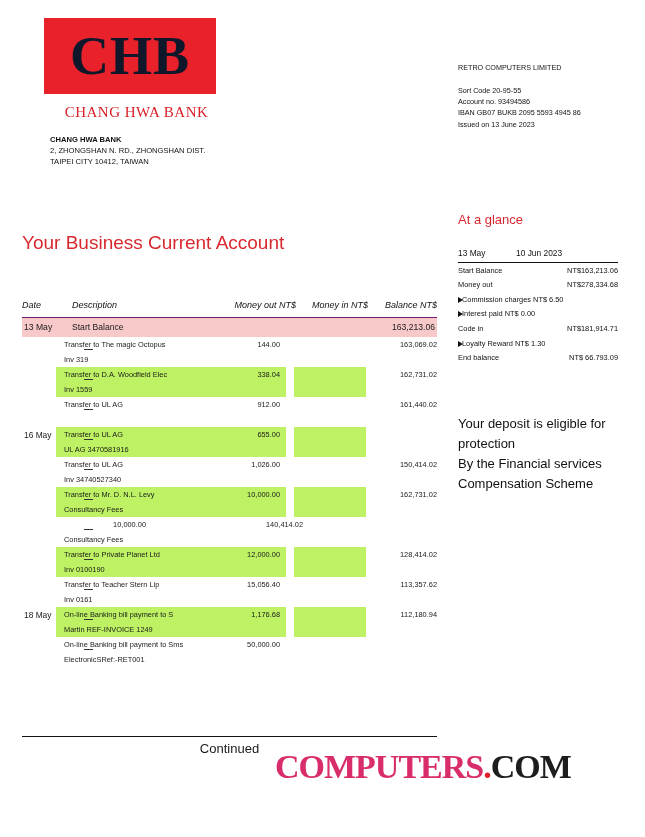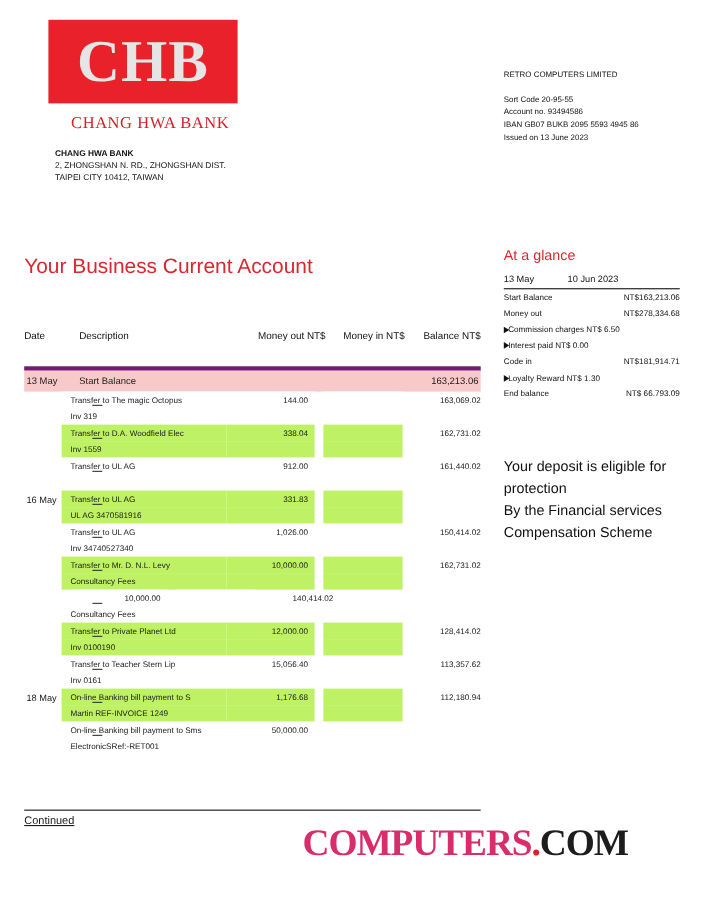--- a/index.html
+++ b/index.html
@@ -22,21 +22,21 @@
     width: 172px; height: 76px;
     background: #e8212b;
     display: flex;
     align-items: center;
     justify-content: center;
   }
   .logo-text {
     font-family: "Liberation Serif", serif;
     font-size: 54px;
     font-weight: bold;
-    color: #e5e5e5;
+    color: #0f172a;
     letter-spacing: 1px;
     line-height: 1;
   }
   .logo-caption {
     position: absolute;
     left: 44px; top: 104px;
     width: 185px;
     text-align: center;
     font-family: "Liberation Serif", serif;
     font-size: 15px;
@@ -74,22 +74,23 @@
   .txn {
     position: absolute;
     left: 22px; top: 300px;
     width: 415px;
     font-size: 7.5px;
   }
   .txn-head {
     display: flex;
     font-size: 9px;
     color: #111;
-    padding-bottom: 23px;
-    border-bottom: 4px solid #701a75;
+    padding-bottom: 7px;
+    border-bottom: 1px solid #701a75;
+    font-style: italic;
   }
   .c-date   { width: 50px; }
   .c-desc   { width: 150px; }
   .c-out    { width: 80px; text-align: right; padding-right: 6px; }
   .c-in     { width: 72px; text-align: right; padding-right: 6px; }
   .c-bal    { width: 63px; text-align: right; }
 
   .txn-head .c-out { text-align: right; }
   .txn-head .c-in  { text-align: right; }
   .txn-head .c-bal { text-align: right; }
@@ -147,31 +148,30 @@
     width: 9px;
     height: 1px;
     background: #333;
   }
   .txn-block { position: relative; }
 
   .continued {
     position: absolute;
     left: 22px; top: 736px;
     width: 415px;
-    text-align: left;
-    font-size: 10px;
+    text-align: center;
+    font-size: 13px;
     padding-top: 4px;
     border-top: 1px solid #111;
-    text-decoration: underline;
   }
 
   
   .glance-title {
     position: absolute;
-    left: 458px; top: 224px;
+    left: 458px; top: 212px;
     font-size: 13px;
     color: #d8282f;
   }
   .glance {
     position: absolute;
     left: 458px; top: 248px;
     width: 160px;
     font-size: 7.4px;
     color: #111;
   }
@@ -336,21 +336,21 @@
             <div class="cell bal c-bal"></div>
           </div>
         </div>
         <div class="dash" style="top: 12px;"></div>
       </div>
       <div class="txn-block">
         <div class="row">
           <div class="c-date">16 May</div>
           <div class="cells">
             <div class="cell desc c-desc pink">Transfer to UL AG</div>
-            <div class="cell num c-out pink">331.83</div>
+            <div class="cell num c-out pink">655.00</div>
             <div class="gap"></div>
             <div class="cell num c-in pink"></div>
             <div class="gap"></div>
             <div class="cell bal c-bal"></div>
           </div>
         </div>
         <div class="row">
           <div class="c-date"></div>
           <div class="cells">
             <div class="cell desc c-desc pink">UL AG 3470581916</div>

